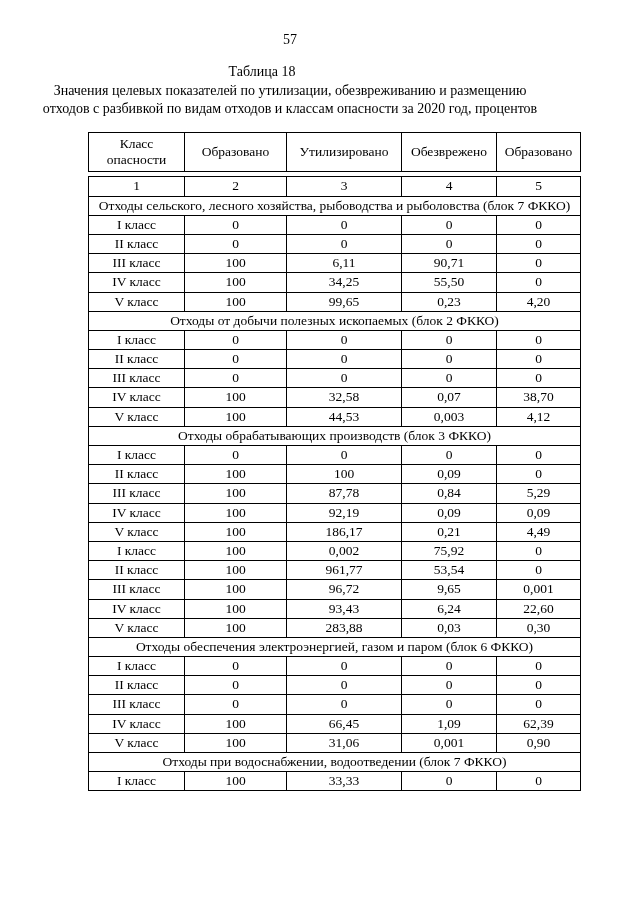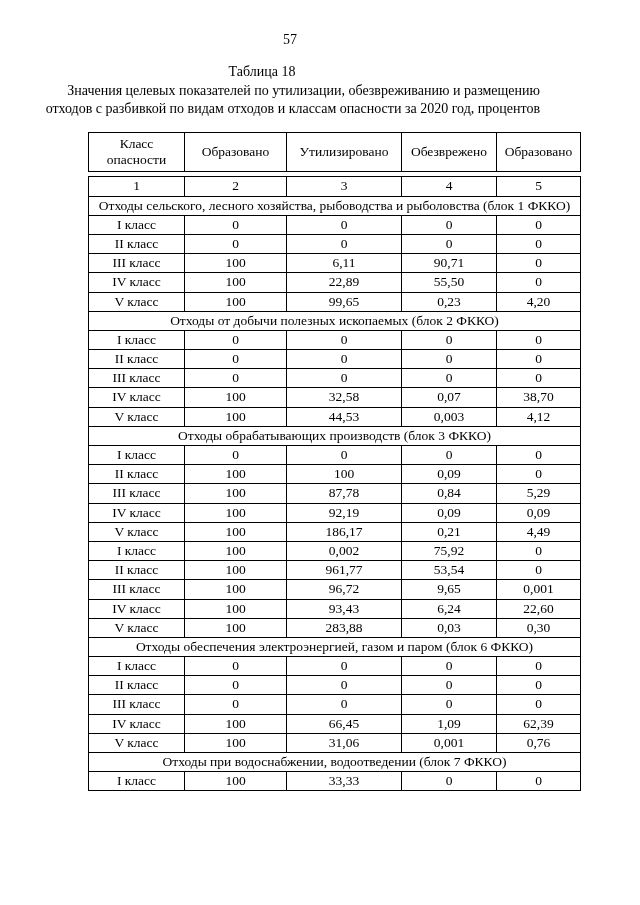--- a/index.html
+++ b/index.html
@@ -16,21 +16,21 @@
     font-size: 14px;
   }
   .table-label {
     text-align: center;
     margin: 16px 56px 0 0;
     font-size: 14px;
   }
   .doc-title {
     width: 500px;
     margin: 2px auto 0 auto;
-    text-align: right;
+    text-align: center;
     font-size: 14px;
     line-height: 1.3;
   }
   .tbl {
     border-collapse: collapse;
     table-layout: fixed;
     width: 492px;
     margin-left: 88px;
   }
   .tbl td, .tbl th {
@@ -94,21 +94,21 @@
     </colgroup>
     <tbody id="waste-table-body">
         <tr>
           <td>1</td>
           <td>2</td>
           <td>3</td>
           <td>4</td>
           <td>5</td>
         </tr>
         <tr>
-          <td colspan="5" class="section">Отходы сельского, лесного хозяйства, рыбоводства и рыболовства (блок 1 ФККО)</td>
+          <td colspan="5" class="section">Отходы сельского, лесного хозяйства, рыбоводства и рыболовства (блок 7 ФККО)</td>
         </tr>
         <tr>
           <td>I класс</td>
           <td>0</td>
           <td>0</td>
           <td>0</td>
           <td>0</td>
         </tr>
         <tr>
           <td>II класс</td>
@@ -120,21 +120,21 @@
         <tr>
           <td>III класс</td>
           <td>100</td>
           <td>6,11</td>
           <td>90,71</td>
           <td>0</td>
         </tr>
         <tr>
           <td>IV класс</td>
           <td>100</td>
-          <td>22,89</td>
+          <td>34,25</td>
           <td>55,50</td>
           <td>0</td>
         </tr>
         <tr>
           <td>V класс</td>
           <td>100</td>
           <td>99,65</td>
           <td>0,23</td>
           <td>4,20</td>
         </tr>
@@ -278,21 +278,21 @@
           <td>100</td>
           <td>66,45</td>
           <td>1,09</td>
           <td>62,39</td>
         </tr>
         <tr>
           <td>V класс</td>
           <td>100</td>
           <td>31,06</td>
           <td>0,001</td>
-          <td>0,76</td>
+          <td>0,90</td>
         </tr>
         <tr>
           <td colspan="5" class="section">Отходы при водоснабжении, водоотведении (блок 7 ФККО)</td>
         </tr>
         <tr>
           <td>I класс</td>
           <td>100</td>
           <td>33,33</td>
           <td>0</td>
           <td>0</td>

